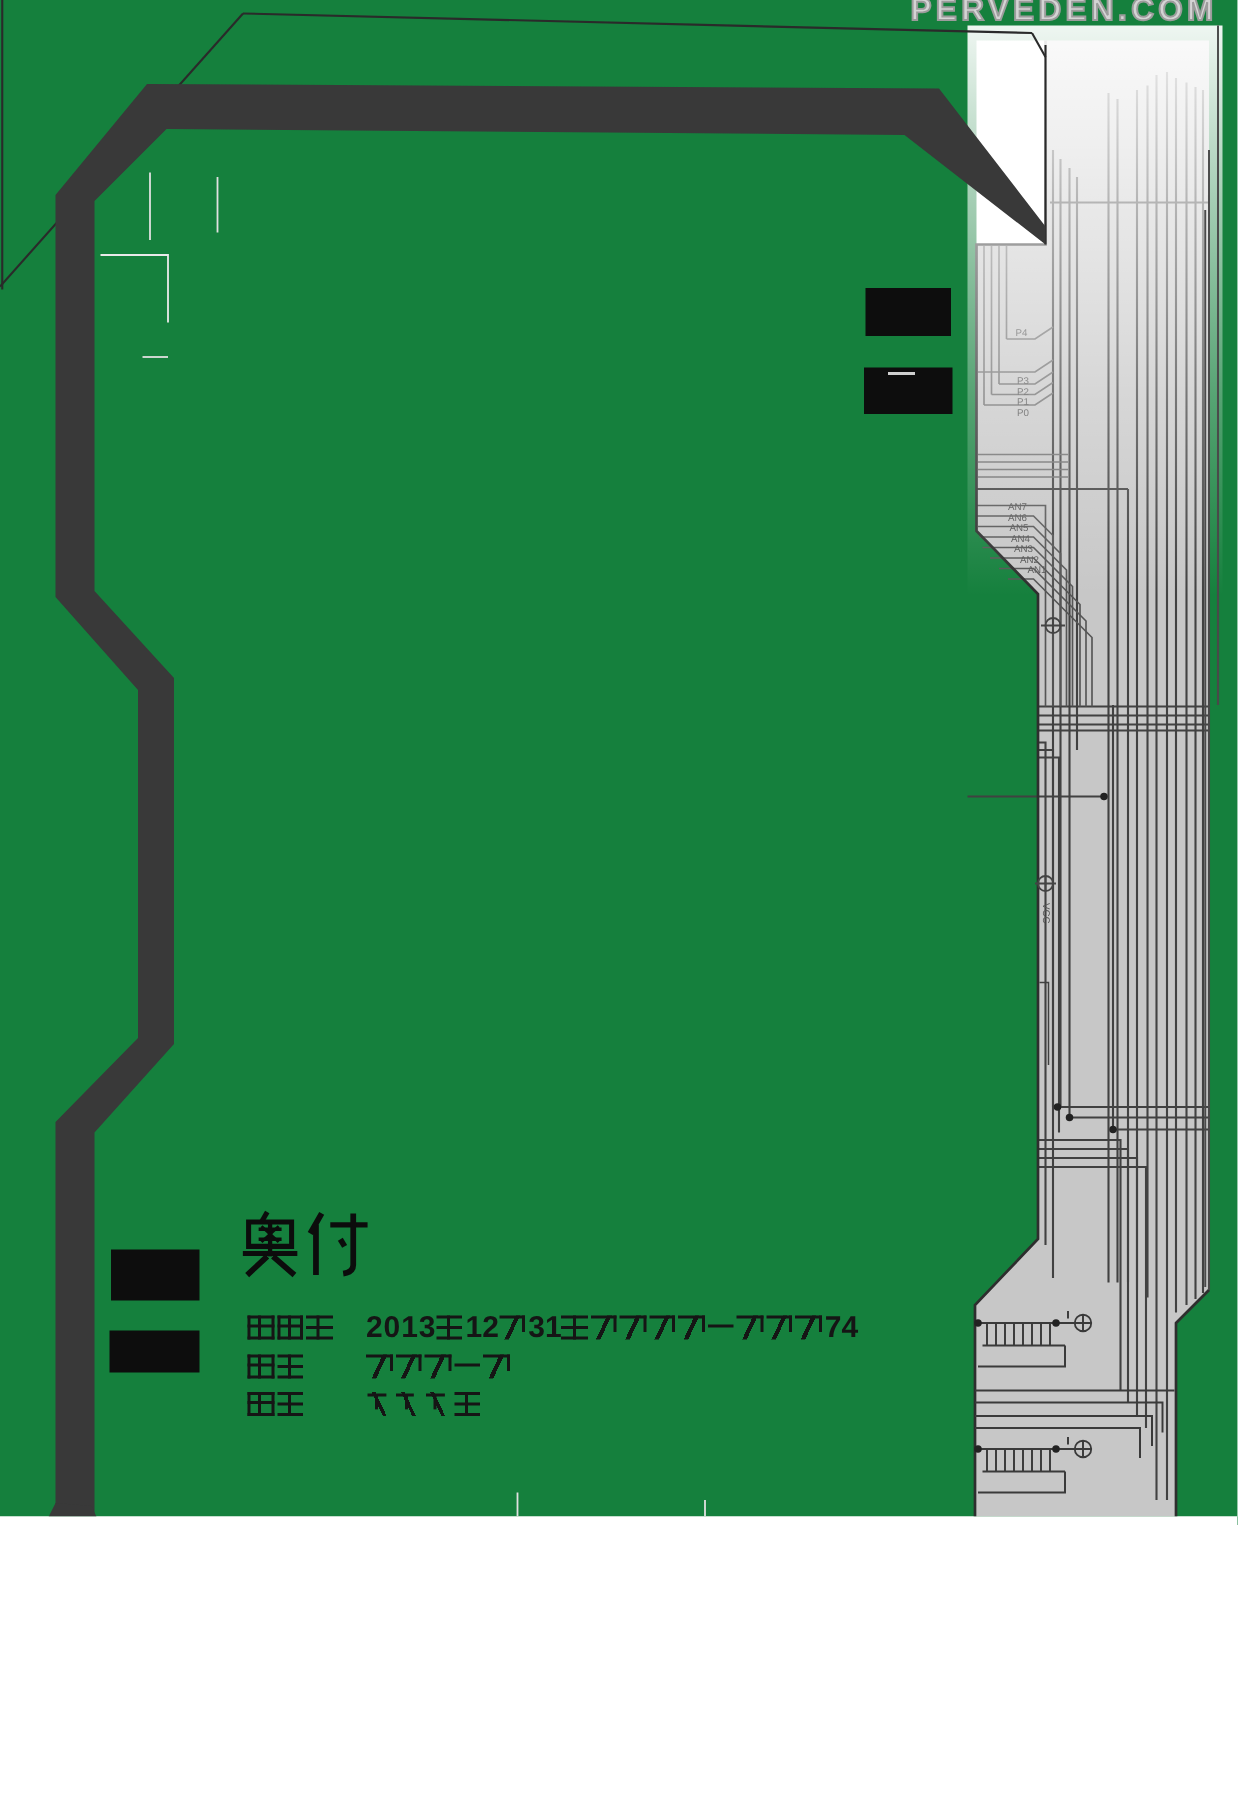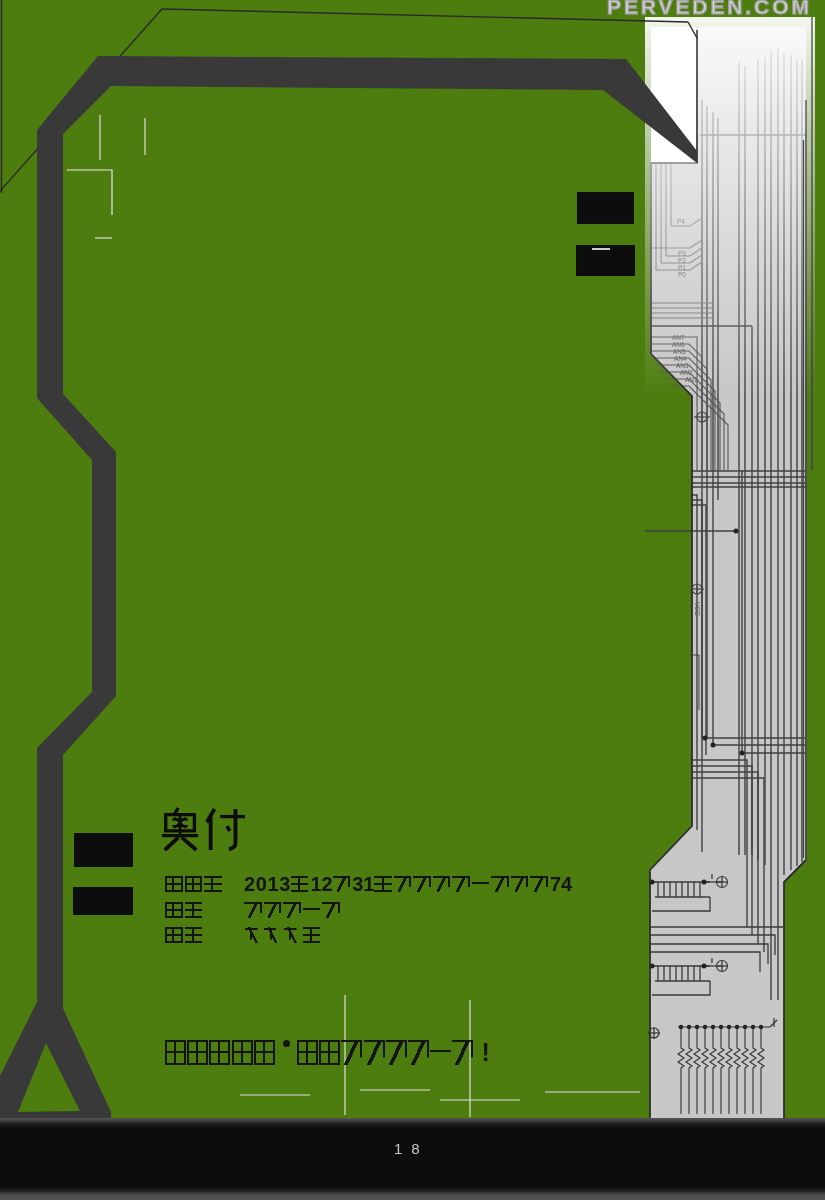--- a/index.html
+++ b/index.html
@@ -1,16 +1,16 @@
 <!DOCTYPE html>
 <html><head>
 <meta charset="utf-8">
 <style>
 html,body{margin:0;padding:0;background:#fff}
-#page{position:relative;width:825px;height:1200px;overflow:hidden;background:#4d7c0f;
+#page{position:relative;width:825px;height:1011px;overflow:hidden;background:#15803d;
 font-family:"Liberation Sans",sans-serif}
 .abs{position:absolute}
 
 .g{display:inline-block;background-repeat:no-repeat;vertical-align:bottom}
 .g18{width:17.5px;height:16px;margin:0 2px 1px 0}
 .g26{width:21px;height:25px;margin:0 1.2px 1px 0}
 .gk{width:14px;height:15px;margin:0 2px 1px 0}
 
 .kA{background-image:
  linear-gradient(#151515,#151515),linear-gradient(#151515,#151515),
@@ -33,21 +33,21 @@
 
 .kD{background-image:linear-gradient(#151515,#151515);
  background-size:100% 2px;background-position:0 45%}
 
 .kE{background-image:
  linear-gradient(#151515,#151515),
  linear-gradient(65deg,transparent 44%,#151515 44%,#151515 54%,transparent 54%),
  linear-gradient(#151515,#151515);
  background-size:70% 2px,100% 100%,2px 60%;
  background-position:15% 10%,0 0,40% 40%}
-.jline{position:absolute;white-space:nowrap;display:flex;align-items:flex-start}
+.jline{position:absolute;white-space:nowrap;display:flex;align-items:center}
 .num{font-family:"Liberation Sans",sans-serif;font-weight:bold;color:#151515}
 </style>
 </head>
 <body>
 <div id="page">
 
 <div class="abs" style="left:607px;top:-5px;z-index:6;width:225px;font:bold 21px 'Liberation Sans',sans-serif;letter-spacing:2.9px;color:#d4d4d4;-webkit-text-stroke:1.3px #9c9c9c">PERVEDEN.COM</div>
 
 <svg class="abs" style="left:0;top:0" width="825" height="1200" viewBox="0 0 825 1200">
 <defs>

